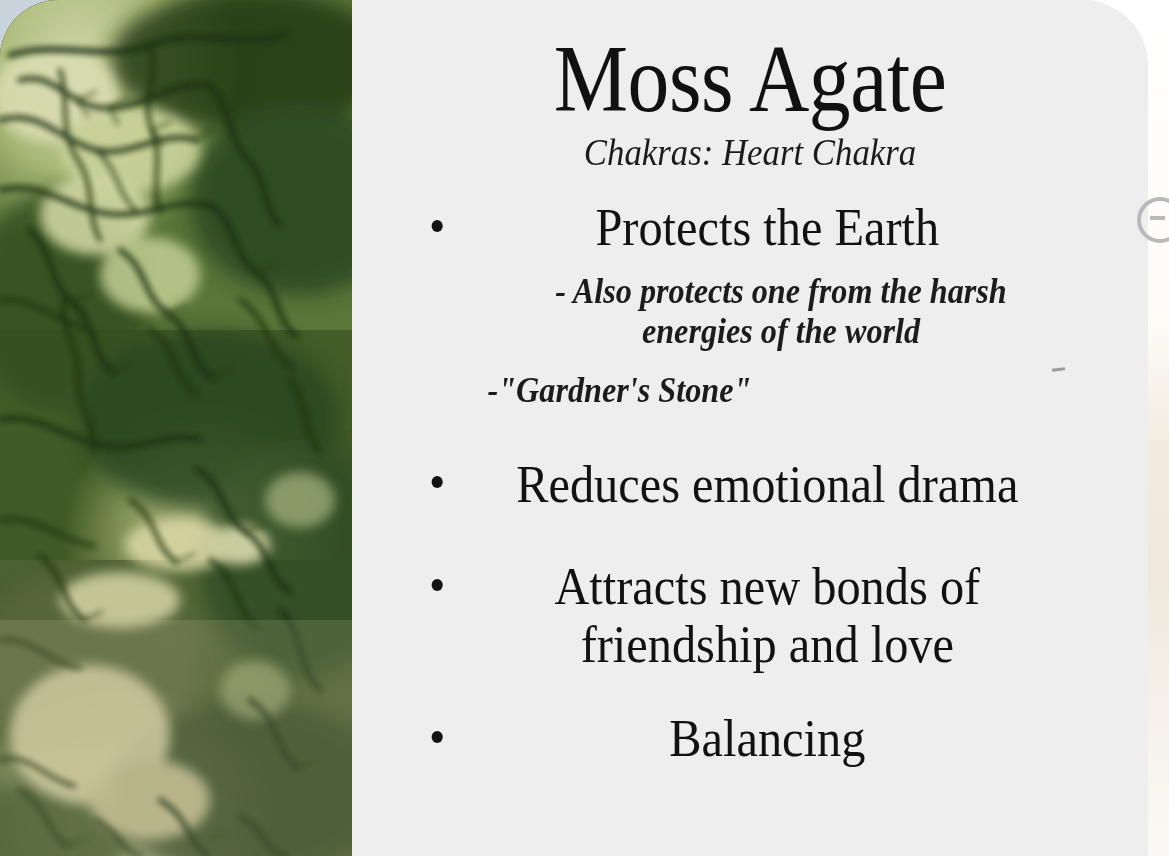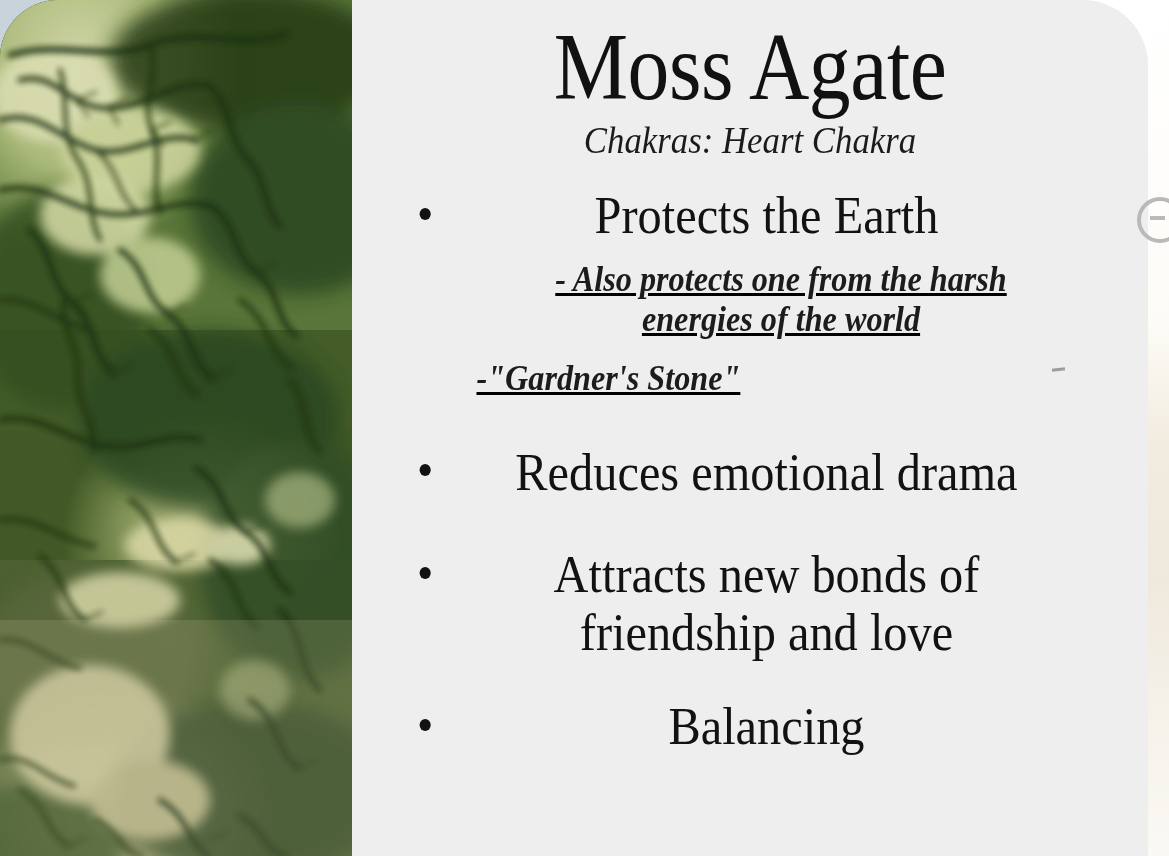--- a/index.html
+++ b/index.html
@@ -65,21 +65,21 @@
     background: #3f5426;
   }
   .stone-art { position: absolute; inset: 0; }
   .stone-art svg { display: block; width: 100%; height: 100%; }
 
   
   .text-panel {
     position: relative;
     flex: 1 1 auto;
     background: #eeeeee;
-    padding: 4px;
+    padding: 16px;
     overflow: hidden;
   }
 
   .title {
     margin: 0;
     padding: 14px 30px 0 30px;
     text-align: center;
     font-family: "Liberation Serif", "DejaVu Serif", serif;
     font-weight: 400;
     font-size: 95px;
@@ -134,21 +134,20 @@
   .bullet-item .btext { display: inline-block; }
 
   .gap-sm { height: 18px; }
   .gap-md { height: 36px; }
   .gap-lg { height: 44px; }
 
   .sub-list {
     list-style: none;
     margin: 14px 0 0 0;
     padding: 0 2px 0 14px;
-    text-decoration: underline;
   }
   .sub-item {
     font-family: "Liberation Serif", "DejaVu Serif", serif;
     font-style: italic;
     font-weight: 700;
     font-size: 35px;
     line-height: 1.16;
     color: #1c1c1c;
     text-align: center;
     transform: scaleX(0.92);

